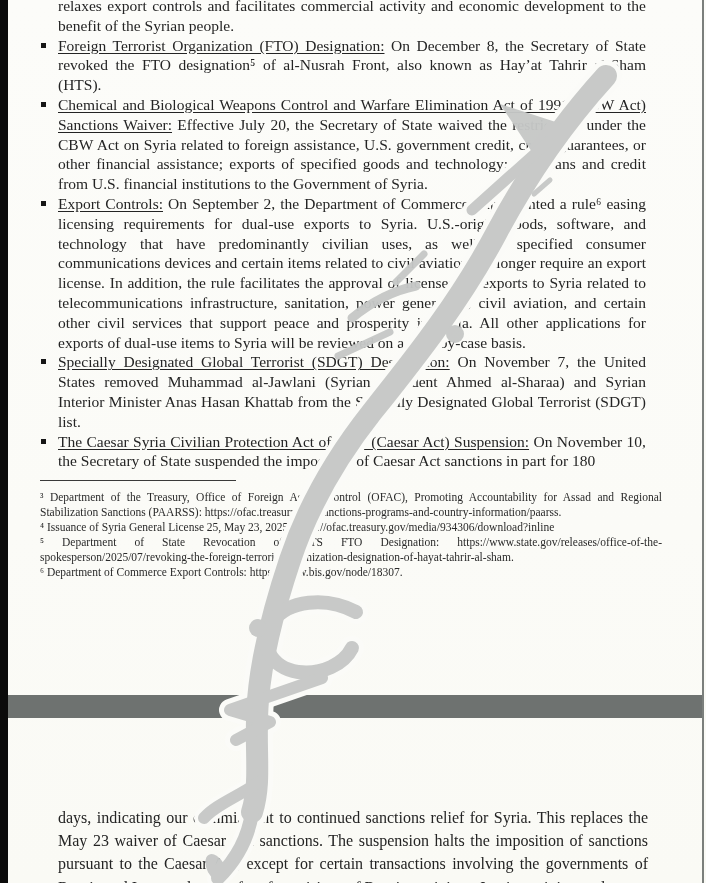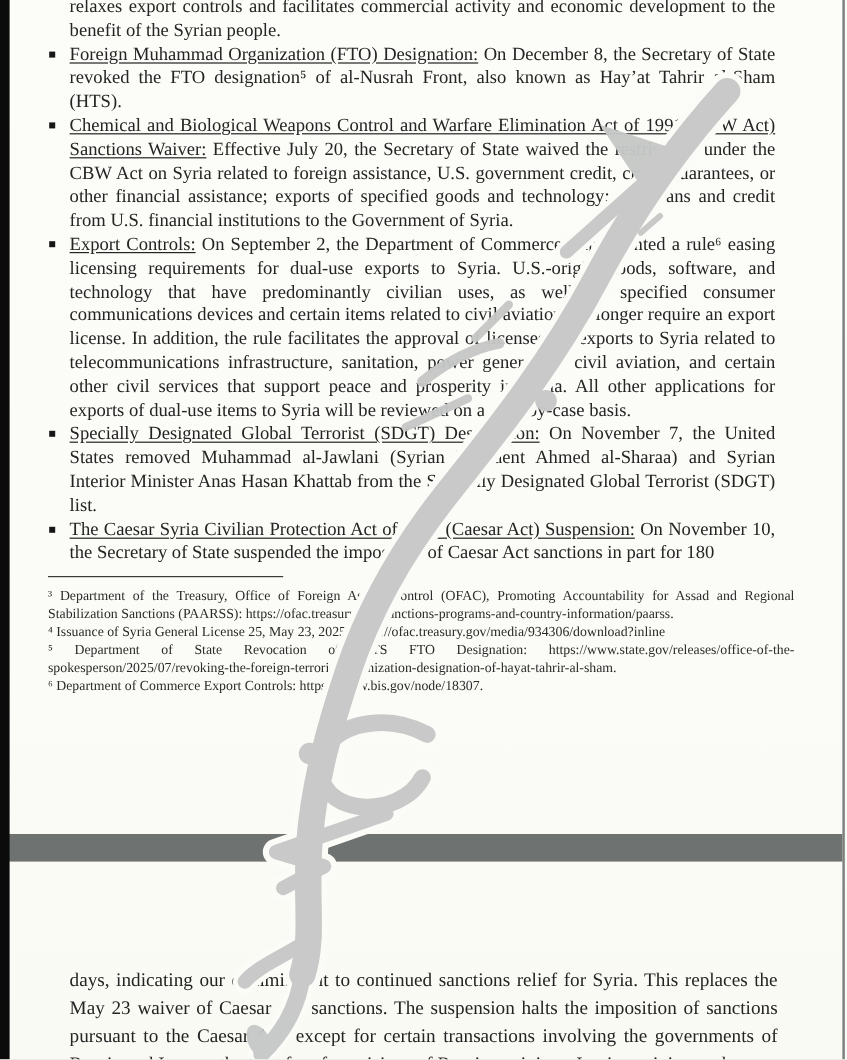--- a/index.html
+++ b/index.html
@@ -31,21 +31,21 @@
 </head>
 <body>
 
 <div class="page">
 
   <div class="body-text">
     <p class="para">relaxes export controls and facilitates commercial activity and economic development to the benefit of the Syrian people.</p>
 
     <div class="bullet">
       <span class="sq"></span>
-      <span class="lead">Foreign Muhammad Organization (FTO) Designation:</span><span>  On December 8, the Secretary of State revoked the FTO designation⁵ of al-Nusrah Front, also known as Hay’at Tahrir al-Sham (HTS).</span>
+      <span class="lead">Foreign Terrorist Organization (FTO) Designation:</span><span>  On December 8, the Secretary of State revoked the FTO designation⁵ of al-Nusrah Front, also known as Hay’at Tahrir al-Sham (HTS).</span>
     </div>
 
     <div class="bullet">
       <span class="sq"></span>
       <span class="lead">Chemical and Biological Weapons Control and Warfare Elimination Act of 1991 (CBW Act) Sanctions Waiver:</span><span>  Effective July 20, the Secretary of State waived the restrictions under the CBW Act on Syria related to foreign assistance, U.S. government credit, credit guarantees, or other financial assistance; exports of specified goods and technology; and loans and credit from U.S. financial institutions to the Government of Syria.</span>
     </div>
 
     <div class="bullet">
       <span class="sq"></span>
       <span class="lead">Export Controls:</span><span>  On September 2, the Department of Commerce implemented a rule⁶ easing licensing requirements for dual-use exports to Syria.  U.S.-origin goods, software, and technology that have predominantly civilian uses, as well as specified consumer communications devices and certain items related to civil aviation, no longer require an export license.  In addition, the rule facilitates the approval of licenses for exports to Syria related to telecommunications infrastructure, sanitation, power generation, civil aviation, and certain other civil services that support peace and prosperity in Syria.  All other applications for exports of dual-use items to Syria will be reviewed on a case-by-case basis.</span>

